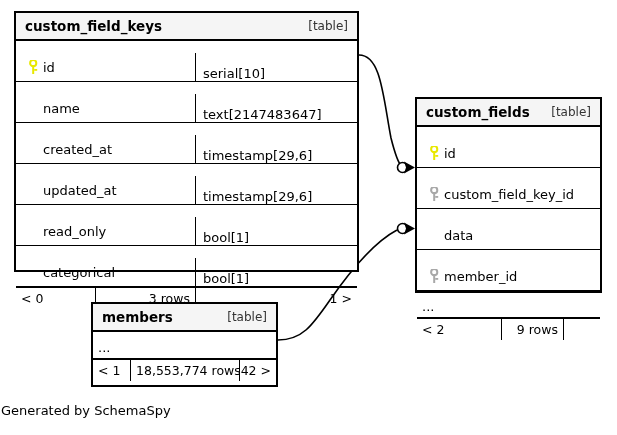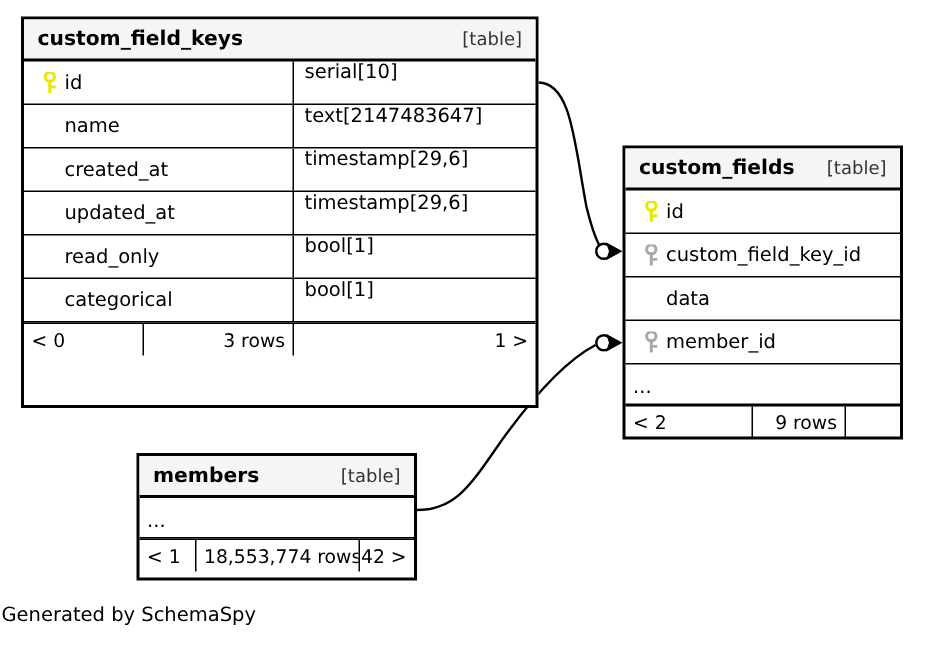--- a/index.html
+++ b/index.html
@@ -53,35 +53,36 @@
   }
   .tbl-tag {
     font-size: 12px;
     color: #333333;
   }
   .row {
     display: flex;
     box-sizing: border-box;
     border-bottom: 1px solid #000000;
     height: 29px;
+    margin-top: 12px;
   }
   .row:last-child { border-bottom: none; }
   .cell-name {
     display: flex;
     align-items: center;
     box-sizing: border-box;
     font-size: 13px;
     color: #000000;
     padding-left: 7px;
     overflow: hidden;
     white-space: nowrap;
   }
   .cell-type {
     display: flex;
-    align-items: flex-start;
+    align-items: flex-end;
     box-sizing: border-box;
     border-left: 1px solid #000000;
     font-size: 13px;
     color: #000000;
     padding-left: 7px;
     overflow: hidden;
     white-space: nowrap;
   }
   .keyslot {
     width: 20px;

